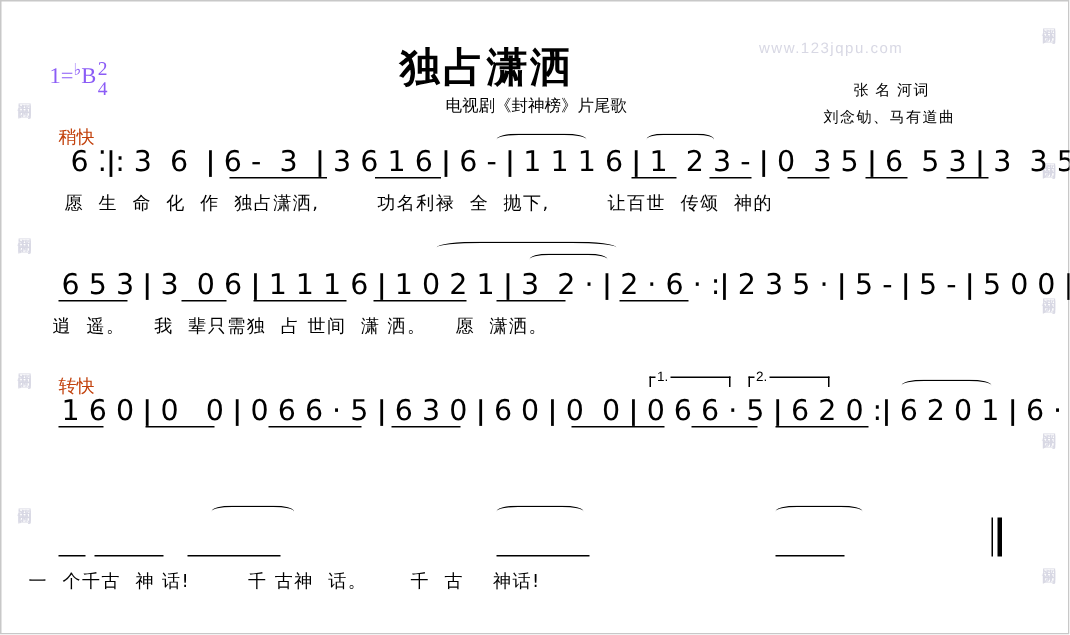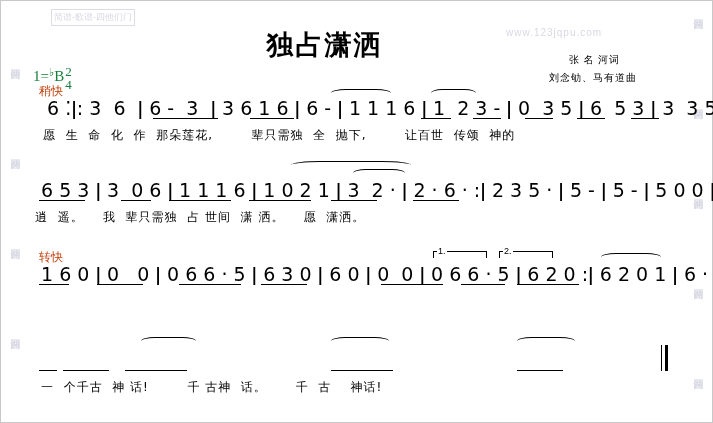--- a/index.html
+++ b/index.html
@@ -59,22 +59,21 @@
   .credit {
     position:absolute;
     font-size:10px;
     color:#000;
     letter-spacing:1px;
     text-align:left;
   }
   .key {
     position:absolute;
     font-size:15px;
-    color:#15803d;
-    margin-top:26px;
+    color:#8b5cf6;
   }
   .frac {
     display:inline-block;
     vertical-align:middle;
     text-align:center;
     line-height:1;
     font-size:13px;
     margin-left:1px;
   }
   .frac .t { display:block; }
@@ -130,46 +129,46 @@
     padding:0 1px;
     color:#000;
     font-family:"Liberation Sans", sans-serif;
   }
 </style>
 </head>
 <body>
 
 <div class="sheet">
 
-  <div class="wm-box" style="left:50px; top:8px;">简谱-歌谱-四他们门</div>
   <div class="wm" style="left:505px; top:26px;">www.123jqpu.com</div>
 
   <div class="wm-v" style="left:7px; top:60px;">词曲网</div>
   <div class="wm-v" style="left:7px; top:150px;">词曲网</div>
   <div class="wm-v" style="left:7px; top:240px;">词曲网</div>
   <div class="wm-v" style="left:7px; top:330px;">词曲网</div>
   <div class="wm-v" style="left:690px; top:10px;">词曲网</div>
   <div class="wm-v" style="left:690px; top:100px;">词曲网</div>
   <div class="wm-v" style="left:690px; top:190px;">词曲网</div>
   <div class="wm-v" style="left:690px; top:280px;">词曲网</div>
   <div class="wm-v" style="left:690px; top:370px;">词曲网</div>
 
   <div class="title">独占潇洒</div>
+  <div class="subtitle">电视剧《封神榜》片尾歌</div>
 
   <div class="credit" style="left:568px; top:52px;">张    名    河词</div>
   <div class="credit" style="left:548px; top:70px;">刘念劬、马有道曲</div>
 
   <div class="key" style="left:32px; top:38px;">
     <span>1=</span><span style="font-size:11px; position:relative; top:-5px;">♭</span><span>B</span><span class="frac"><span class="t">2</span><span class="b" style="border-top:0;">4</span></span>
   </div>
 
   <div class="tempo" style="left:38px; top:82px;">稍快</div>
 
   <div class="notes" style="left:46px; top:96px;">6 ⁚ǀ: 3  6  ǀ 6 ‐  3  ǀ 3 6 1 6 ǀ 6 ‐ ǀ 1 1 1 6 ǀ 1  2 3 ‐ ǀ 0  3 5 ǀ 6  5 3 ǀ 3  3 5 ǀ</div>
-  <div class="lyrics" style="left:42px; top:126px; letter-spacing:1px;">愿  生  命  化  作  那朵莲花,        辈只需独  全  抛下,        让百世  传颂  神的</div>
+  <div class="lyrics" style="left:42px; top:126px; letter-spacing:1px;">愿  生  命  化  作  独占潇洒,        功名利禄  全  抛下,        让百世  传颂  神的</div>
 
   <div class="hline" style="left:152px; top:117px; width:65px;"></div>
   <div class="hline" style="left:249px; top:117px; width:44px;"></div>
   <div class="hline" style="left:420px; top:117px; width:30px;"></div>
   <div class="hline" style="left:472px; top:117px; width:28px;"></div>
   <div class="hline" style="left:524px; top:117px; width:28px;"></div>
   <div class="hline" style="left:576px; top:117px; width:28px;"></div>
   <div class="hline" style="left:630px; top:117px; width:28px;"></div>
 
   <div class="slur" style="left:330px; top:88px; width:60px;"></div>
@@ -200,21 +199,21 @@
   <div class="hline" style="left:460px; top:283px; width:44px;"></div>
   <div class="hline" style="left:516px; top:283px; width:62px;"></div>
 
   <div class="bracket" style="left:432px; top:250px; width:52px;"></div>
   <div class="brnum" style="left:436px; top:245px;">1.</div>
   <div class="bracket" style="left:498px; top:250px; width:52px;"></div>
   <div class="brnum" style="left:502px; top:245px;">2.</div>
 
   <div class="slur" style="left:600px; top:252px; width:60px;"></div>
 
-  <div class="lyrics" style="left:40px; top:378px; letter-spacing:1px;">一  个千古  神 话!        千 古神  话。      千  古    神话!</div>
+  <div class="lyrics" style="left:18px; top:378px; letter-spacing:1px;">一  个千古  神 话!        千 古神  话。      千  古    神话!</div>
 
   <div class="hline" style="left:38px; top:369px; width:18px;"></div>
   <div class="hline" style="left:62px; top:369px; width:46px;"></div>
   <div class="hline" style="left:124px; top:369px; width:62px;"></div>
   <div class="hline" style="left:330px; top:369px; width:62px;"></div>
   <div class="hline" style="left:516px; top:369px; width:46px;"></div>
 
   <div class="slur" style="left:140px; top:336px; width:55px;"></div>
   <div class="slur" style="left:330px; top:336px; width:58px;"></div>
   <div class="slur" style="left:516px; top:336px; width:58px;"></div>

